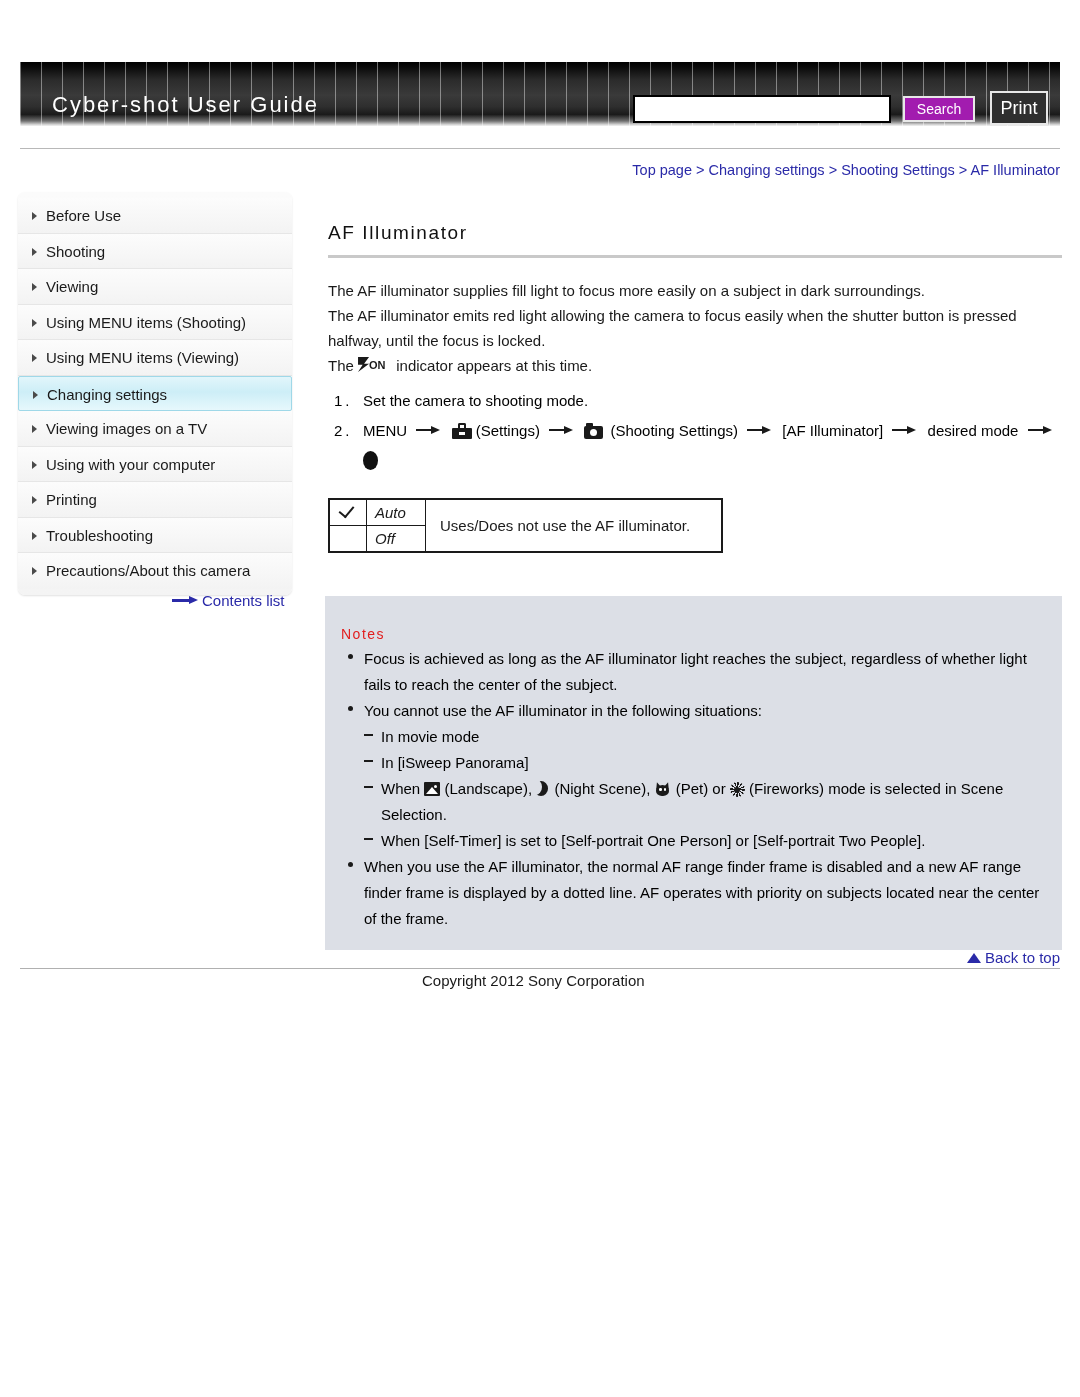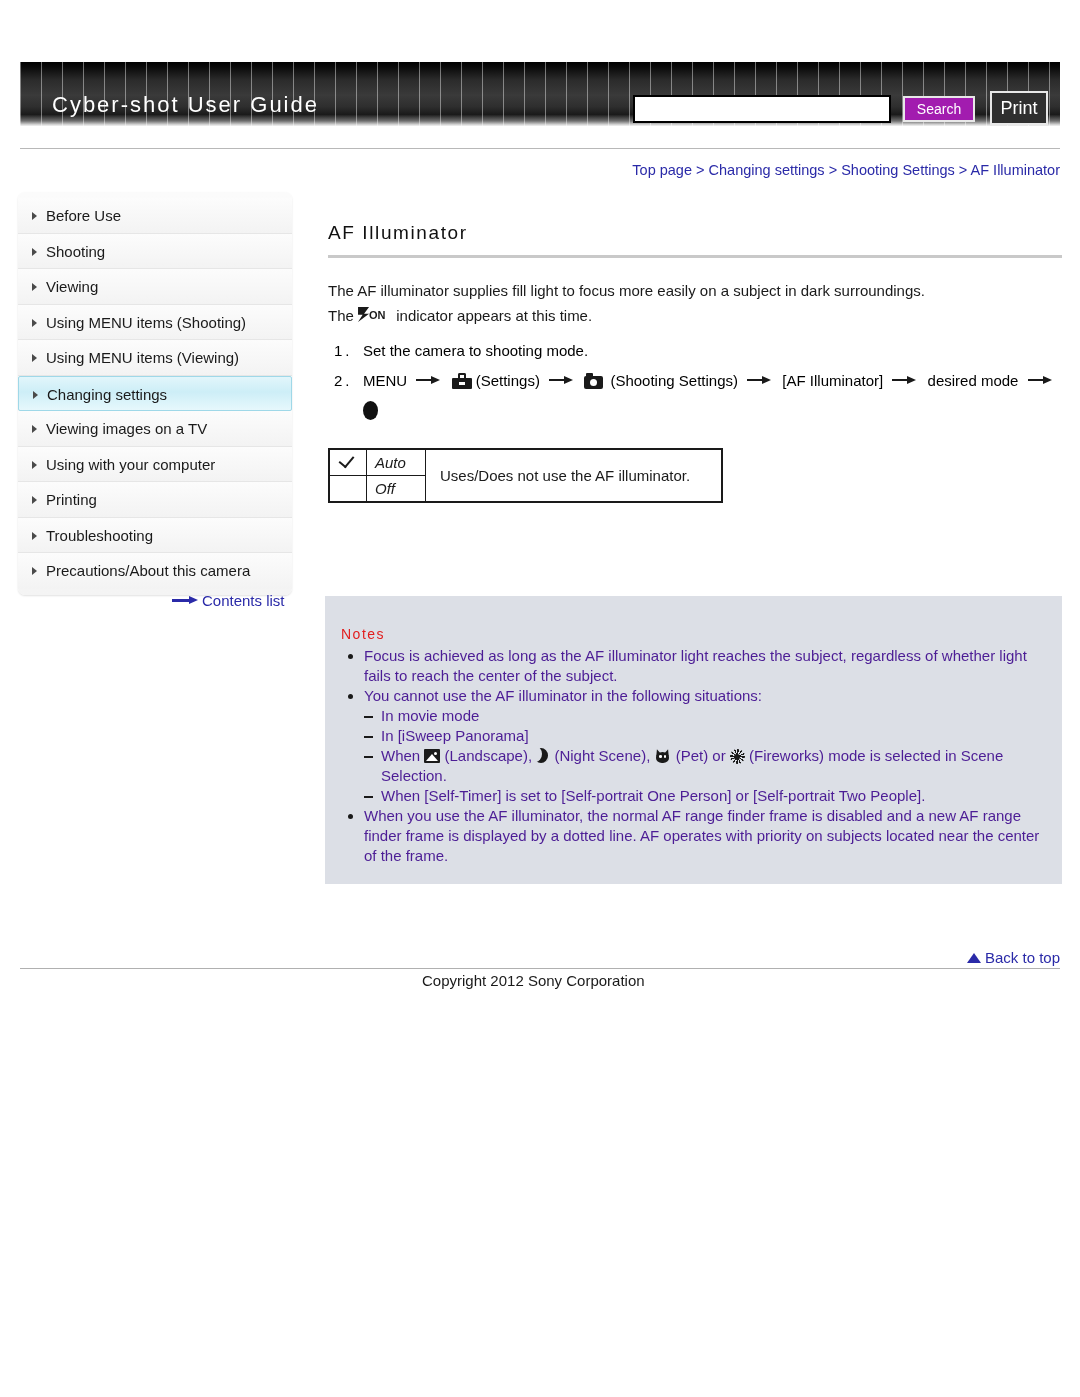--- a/index.html
+++ b/index.html
@@ -407,22 +407,22 @@
     font-size: 14px;
     letter-spacing: 1.5px;
     margin: 16px 0 4px 0;
     font-weight: normal;
   }
   ul.notes-list {
     list-style: none;
     margin: 0;
     padding: 0;
     font-size: 15px;
-    line-height: 20px;
-    color: #4c1d95;
+    line-height: 26px;
+    color: #000000;
   }
   ul.notes-list > li {
     position: relative;
     padding-left: 23px;
     margin-bottom: 0px;
   }
   ul.notes-list > li .dot {
     position: absolute;
     left: 7px;
     top: 8px;
@@ -670,20 +670,21 @@
 <a class="contents-link" href="#">
   <span class="arrow-right"></span><span>Contents list</span>
 </a>
 
 <div class="main">
   <h1 class="page-title">AF Illuminator</h1>
   <div class="title-rule"></div>
 
   <div class="para">
     <p>The AF illuminator supplies fill light to focus more easily on a subject in dark surroundings.</p>
+    <p>The AF illuminator emits red light allowing the camera to focus easily when the shutter button is pressed halfway, until the focus is locked.</p>
     <p>
       <span>The</span>
       <span class="icon-afon">
         <span class="flash"></span>
         <span class="on">ON</span>
       </span>
       <span>indicator appears at this time.</span>
     </p>
   </div>
 

